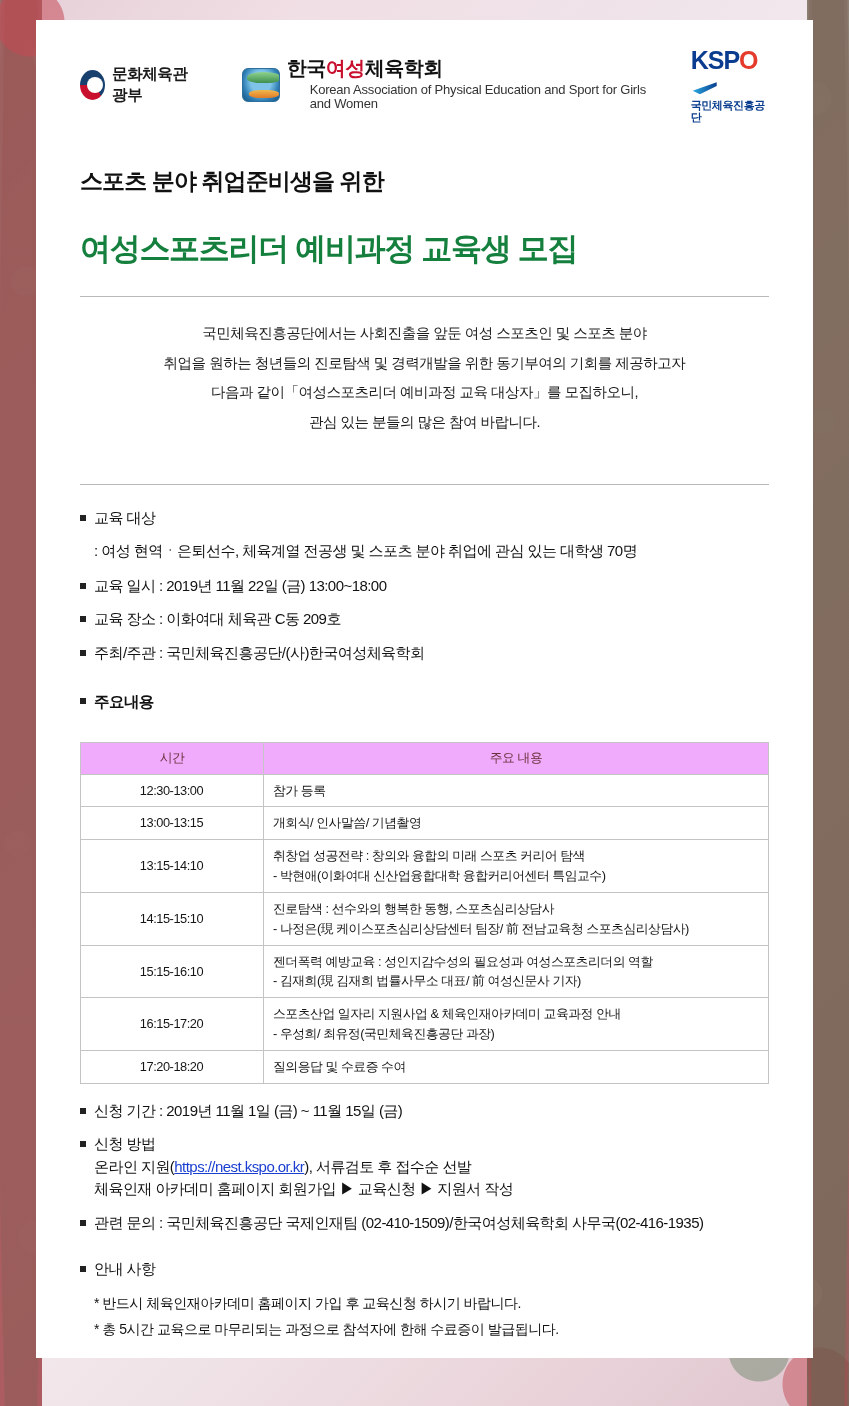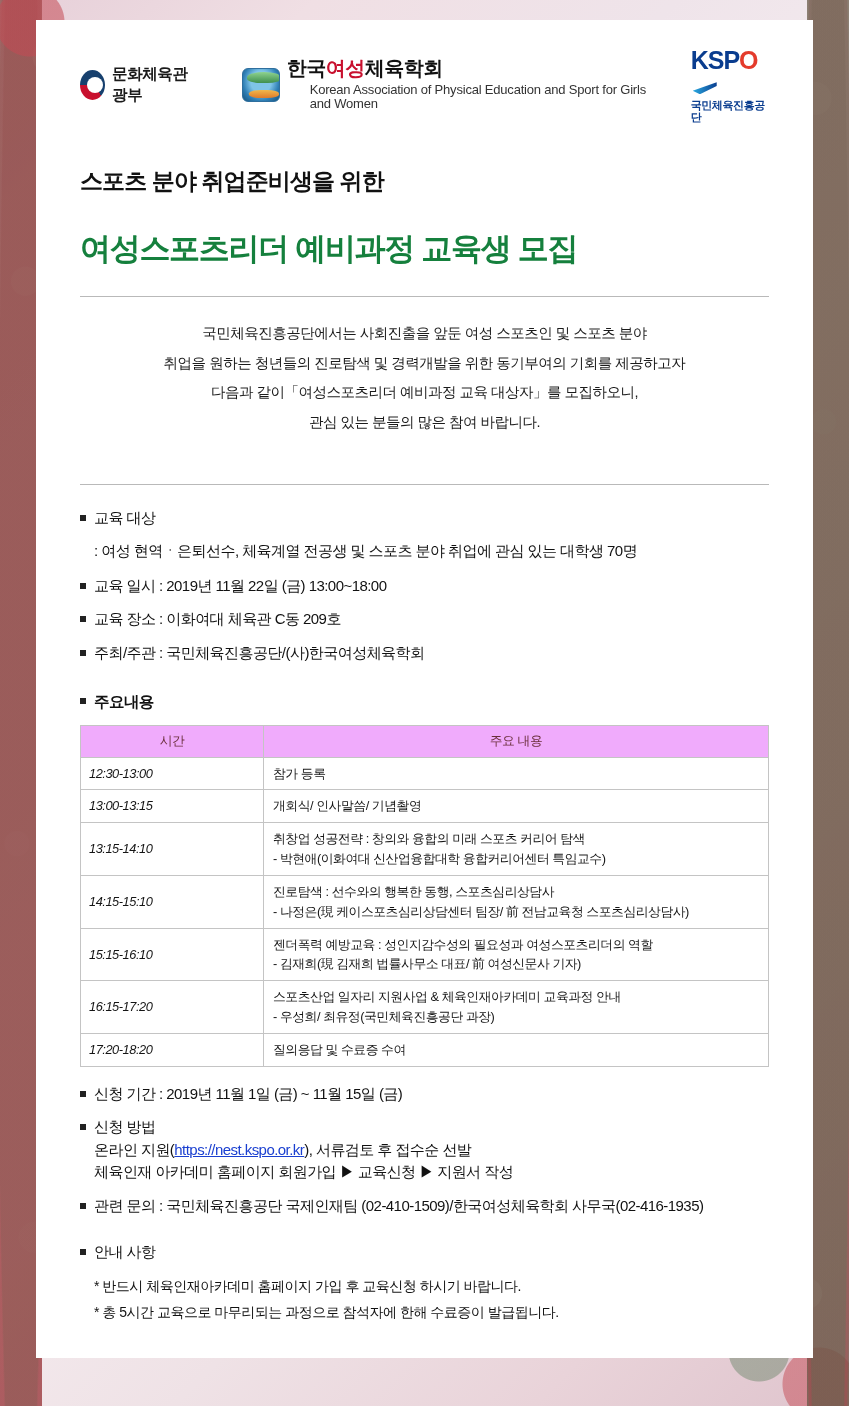--- a/index.html
+++ b/index.html
@@ -242,21 +242,21 @@
     color: #111;
     letter-spacing: -0.55px;
     margin: 2px 0 12px 14px;
     line-height: 1.5;
   }
   .section-head {
     display: flex;
     align-items: flex-start;
     gap: 8px;
     margin-top: 26px;
-    margin-bottom: 11px;
+    margin-bottom: 28px;
   }
   .section-head .bullet-text { font-size: 15.5px; font-weight: 600; }
 
   
   table.sched {
     width: 100%;
     border-collapse: collapse;
     table-layout: fixed;
     font-size: 12.8px;
     color: #151515;
@@ -272,24 +272,23 @@
     margin-top: 22px;
   }
   table.sched th.time-col { width: 168px; }
   table.sched td {
     border: 1px solid #c4c4c4;
     padding: 6px 9px;
     vertical-align: middle;
     line-height: 1.55;
   }
   table.sched td.time {
-    text-align: left;
+    text-align: center;
     padding-left: 8px;
     white-space: nowrap;
-    font-style: italic;
   }
   .row2 { display: block; }
 
   
   .bottom { margin-top: 16px; }
   .link {
     color: #1a3fd0;
     text-decoration: underline;
   }
   .notes {

